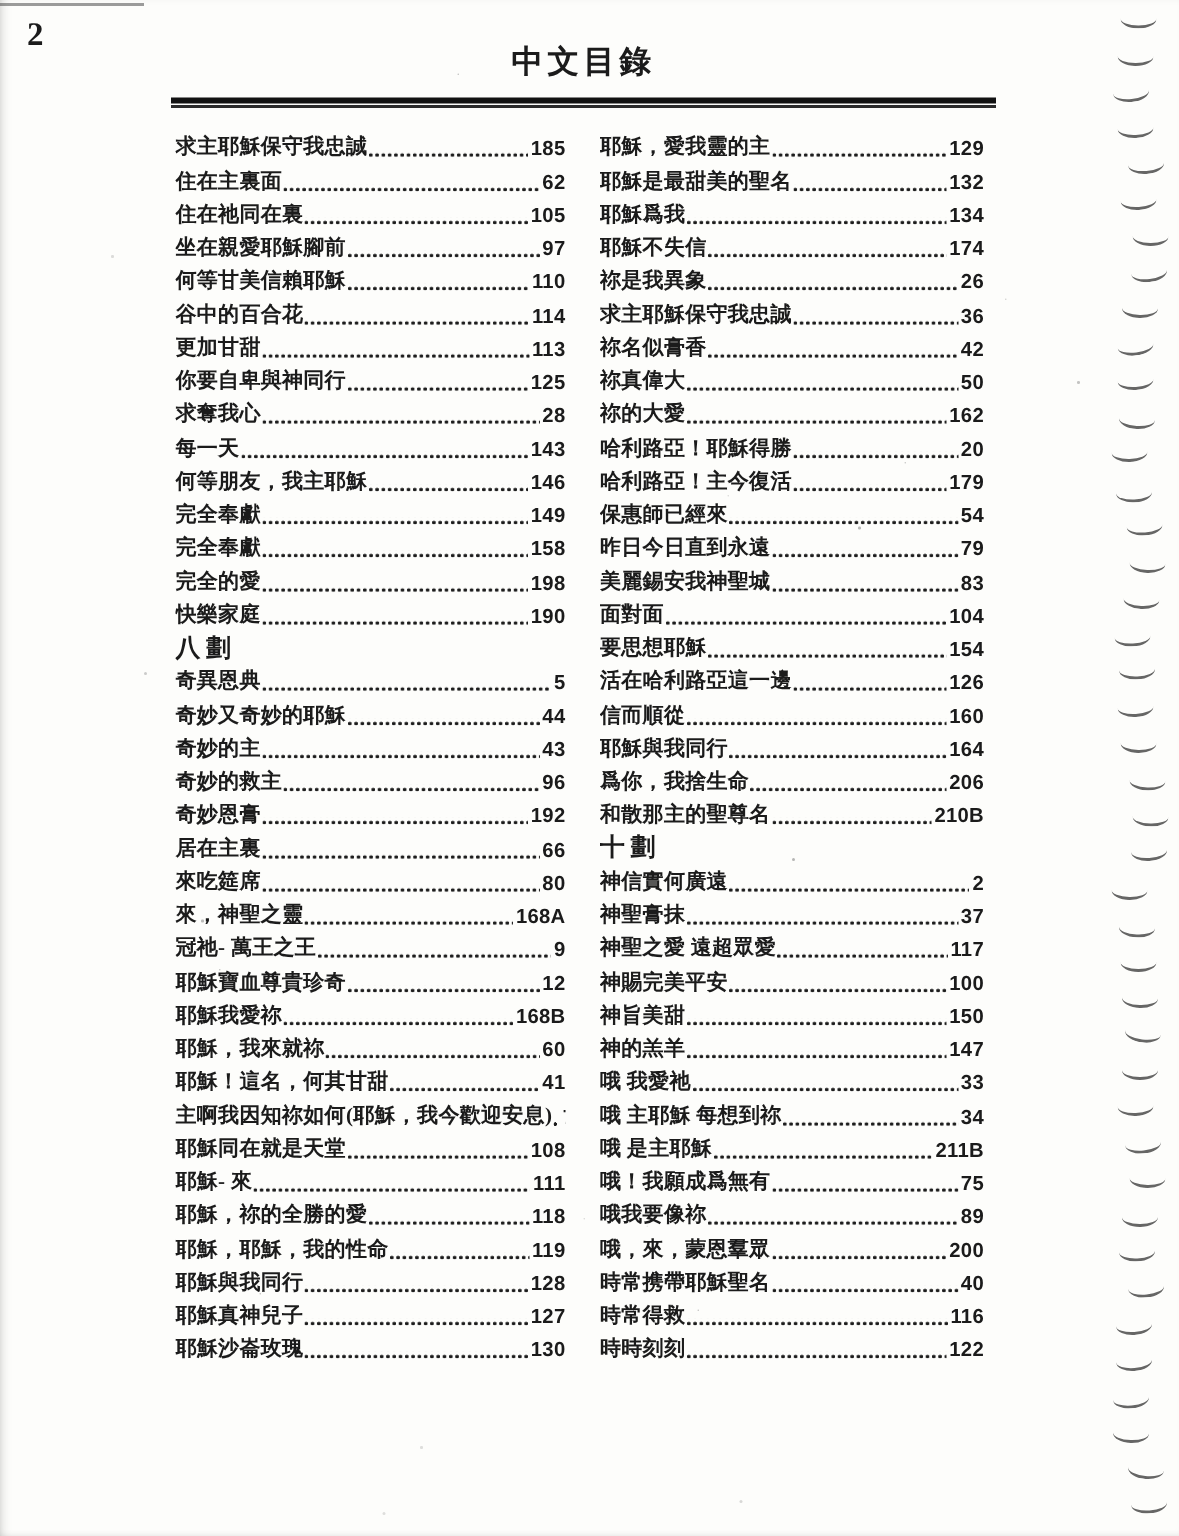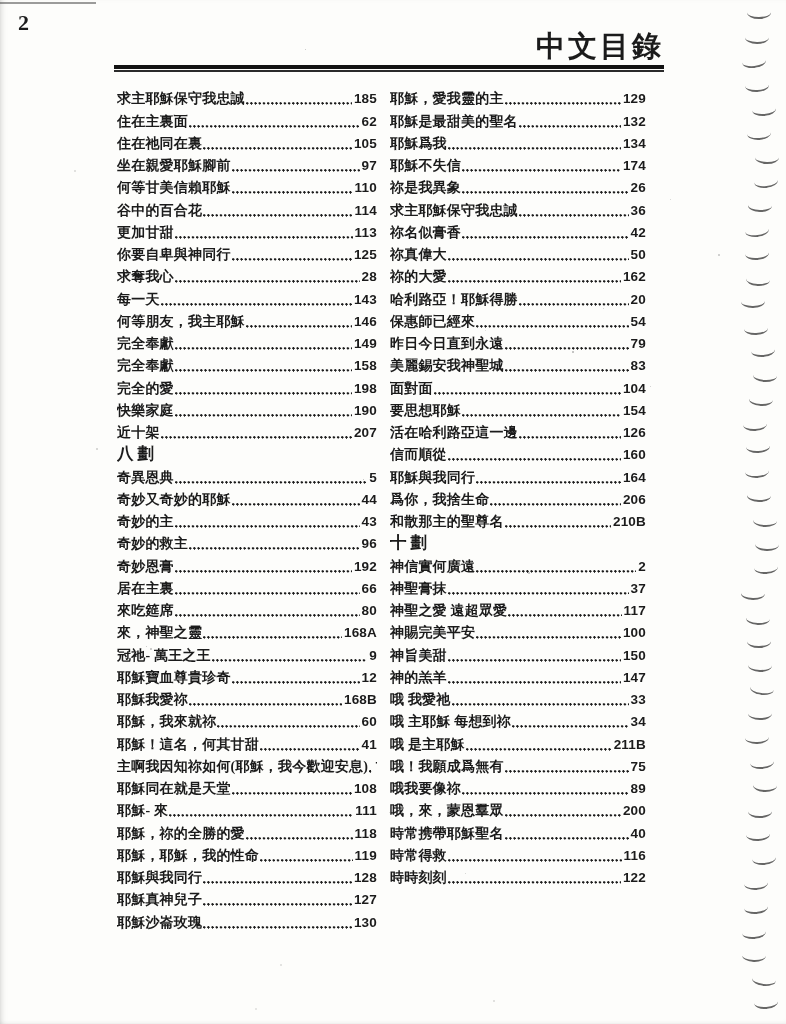--- a/index.html
+++ b/index.html
@@ -13,30 +13,30 @@
   .edge-artifact-top {
     position:absolute; left:0; top:2px; width:96px; height:2px;
     background:#3a3a3a; opacity:.5;
   }
   .page-num {
     position:absolute; left:18px; top:10px;
     font-size:22px; font-weight:bold; letter-spacing:0;
   }
   .doc-title {
     position:absolute; left:114px; top:27px; width:550px;
-    text-align:right; font-size:29px; font-weight:600; letter-spacing:3px;
+    text-align:center; font-size:21px; font-weight:600; letter-spacing:3px;
     white-space:nowrap;
   }
   .title-rule {
     position:absolute; left:114px; top:65px; width:550px; height:1px;
     border-top:4px solid #121212; border-bottom:2px solid #2b2b2b;
   }
   .toc-columns {
     position:absolute; left:117px; top:87px; width:539px;
-    display:flex; gap:13px;
+    display:flex; gap:23px;
   }
   .toc-col { display:flex; flex-direction:column; }
   .toc-col.left  { width:260px; }
   .toc-col.right { width:256px; }
   .row {
     display:flex; align-items:flex-end; height:22.26px;
     overflow:hidden;
   }
   .row .t {
     font-size:14px; font-weight:600; line-height:1;
@@ -142,25 +142,20 @@
         <div class="row">
           <span class="t">完全的愛</span>
           <span class="leader"></span>
           <span class="n">198</span>
         </div>
         <div class="row">
           <span class="t">快樂家庭</span>
           <span class="leader"></span>
           <span class="n">190</span>
         </div>
-        <div class="row">
-          <span class="t">近十架</span>
-          <span class="leader"></span>
-          <span class="n">207</span>
-        </div>
         <div class="row header">
           <span class="h">八劃</span>
         </div>
         <div class="row">
           <span class="t">奇異恩典</span>
           <span class="leader"></span>
           <span class="n">5</span>
         </div>
         <div class="row">
           <span class="t">奇妙又奇妙的耶穌</span>
@@ -306,20 +301,25 @@
         </div>
         <div class="row">
           <span class="t">祢的大愛</span>
           <span class="leader"></span>
           <span class="n">162</span>
         </div>
         <div class="row">
           <span class="t">哈利路亞！耶穌得勝</span>
           <span class="leader"></span>
           <span class="n">20</span>
+        </div>
+        <div class="row">
+          <span class="t">哈利路亞！主今復活</span>
+          <span class="leader"></span>
+          <span class="n">179</span>
         </div>
         <div class="row">
           <span class="t">保惠師已經來</span>
           <span class="leader"></span>
           <span class="n">54</span>
         </div>
         <div class="row">
           <span class="t">昨日今日直到永遠</span>
           <span class="leader"></span>
           <span class="n">79</span>

